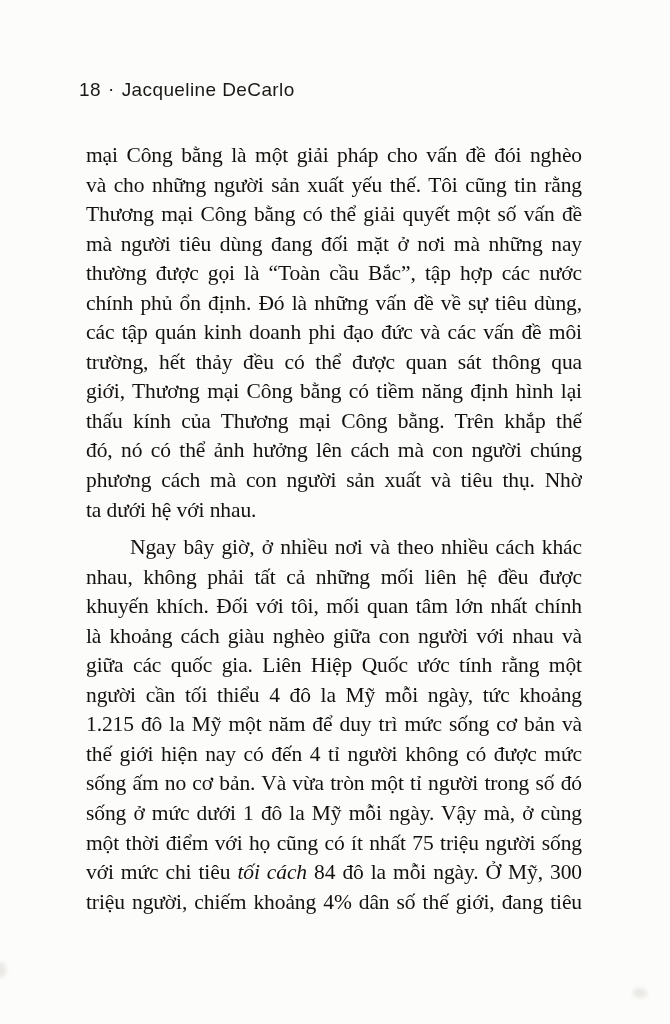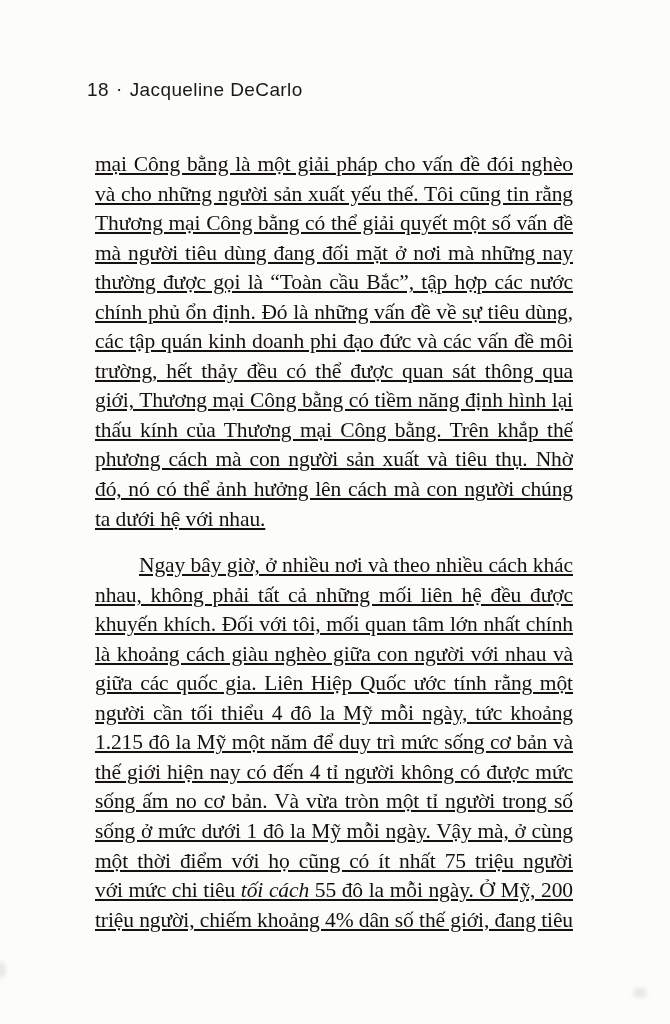--- a/index.html
+++ b/index.html
@@ -14,21 +14,21 @@
   .page {
     position: relative;
     width: 670px;
     height: 1024px;
     background: #fcfcfa;
     color: #14110e;
     font-family: "Liberation Serif", "DejaVu Serif", serif;
   }
   .running-header {
     position: absolute;
-    left: 87px;
+    left: 79px;
     top: 79px;
     font-family: "Liberation Sans", "DejaVu Sans", sans-serif;
     font-size: 19px;
     letter-spacing: 0.4px;
     color: #1b1916;
     white-space: nowrap;
   }
   .running-header .sep {
     display: inline-block;
     margin: 0 7px;
@@ -37,22 +37,21 @@
   .body-text {
     position: absolute;
     left: 78px;
     top: 133px;
     width: 512px;
     font-size: 21.5px;
     line-height: 29.55px;
     letter-spacing: -0.1px;
   }
   .paragraph {
-    margin: 17px;
-    text-decoration: underline;
+    margin: 8px;
   }
   .line {
     height: 29.55px;
     overflow: hidden;
     text-align: justify;
     text-align-last: justify;
     white-space: normal;
   }
   .line.flush-last {
     text-align-last: left;
@@ -87,37 +86,37 @@
         <div class="line"><span>mại Công bằng là một giải pháp cho vấn đề đói nghèo</span></div>
         <div class="line"><span>và cho những người sản xuất yếu thế. Tôi cũng tin rằng</span></div>
         <div class="line"><span>Thương mại Công bằng có thể giải quyết một số vấn đề</span></div>
         <div class="line"><span>mà người tiêu dùng đang đối mặt ở nơi mà những nay</span></div>
         <div class="line"><span>thường được gọi là “Toàn cầu Bắc”, tập hợp các nước</span></div>
         <div class="line"><span>chính phủ ổn định. Đó là những vấn đề về sự tiêu dùng,</span></div>
         <div class="line"><span>các tập quán kinh doanh phi đạo đức và các vấn đề môi</span></div>
         <div class="line"><span>trường, hết thảy đều có thể được quan sát thông qua</span></div>
         <div class="line"><span>giới, Thương mại Công bằng có tiềm năng định hình lại</span></div>
         <div class="line"><span>thấu kính của Thương mại Công bằng. Trên khắp thế</span></div>
+        <div class="line"><span>đó, nó có thể ảnh hưởng lên cách mà con người chúng</span></div>
         <div class="line"><span>phương cách mà con người sản xuất và tiêu thụ. Nhờ</span></div>
-        <div class="line"><span>đó, nó có thể ảnh hưởng lên cách mà con người chúng</span></div>
         <div class="line flush-last"><span>ta dưới hệ với nhau.</span></div>
       </div>
       <div class="paragraph">
         <div class="line indent"><span>Ngay bây giờ, ở nhiều nơi và theo nhiều cách khác</span></div>
         <div class="line"><span>nhau, không phải tất cả những mối liên hệ đều được</span></div>
         <div class="line"><span>khuyến khích. Đối với tôi, mối quan tâm lớn nhất chính</span></div>
         <div class="line"><span>là khoảng cách giàu nghèo giữa con người với nhau và</span></div>
         <div class="line"><span>giữa các quốc gia. Liên Hiệp Quốc ước tính rằng một</span></div>
         <div class="line"><span>người cần tối thiểu 4 đô la Mỹ mỗi ngày, tức khoảng</span></div>
         <div class="line"><span>1.215 đô la Mỹ một năm để duy trì mức sống cơ bản và</span></div>
         <div class="line"><span>thế giới hiện nay có đến 4 tỉ người không có được mức</span></div>
         <div class="line"><span>sống ấm no cơ bản. Và vừa tròn một tỉ người trong số đó</span></div>
         <div class="line"><span>sống ở mức dưới 1 đô la Mỹ mỗi ngày. Vậy mà, ở cùng</span></div>
         <div class="line"><span>một thời điểm với họ cũng có ít nhất 75 triệu người sống</span></div>
-        <div class="line"><span>với mức chi tiêu </span><em>tối cách</em><span> 55 đô la mỗi ngày. Ở Mỹ, 200</span></div>
+        <div class="line"><span>với mức chi tiêu </span><em>tối cách</em><span> 84 đô la mỗi ngày. Ở Mỹ, 300</span></div>
         <div class="line"><span>triệu người, chiếm khoảng 4% dân số thế giới, đang tiêu</span></div>
       </div>
     </div>
 
   <div class="scan-artifact artifact-br"></div>
   <div class="scan-artifact artifact-left"></div>
 
 </div>
 
 </body></html>

